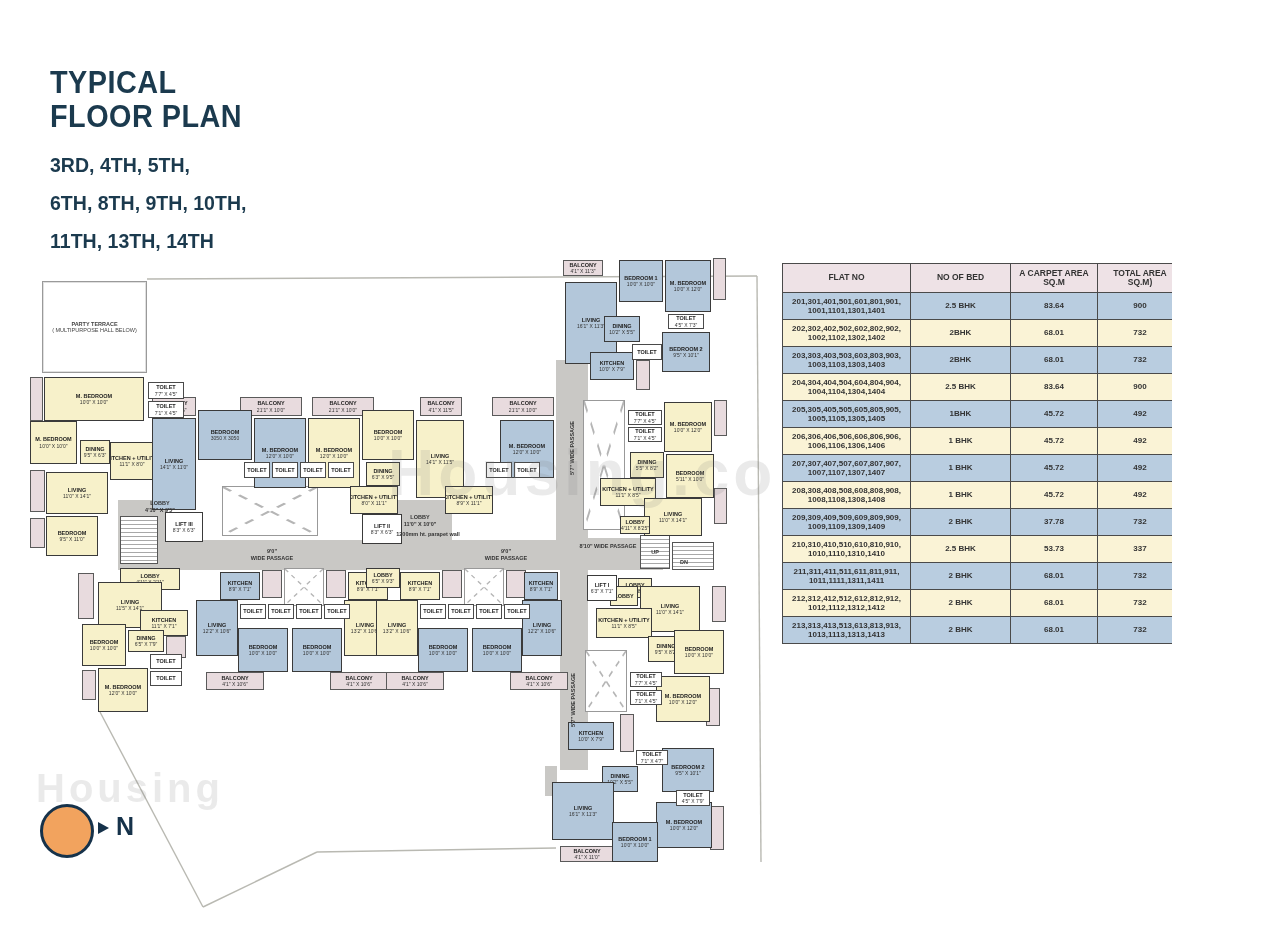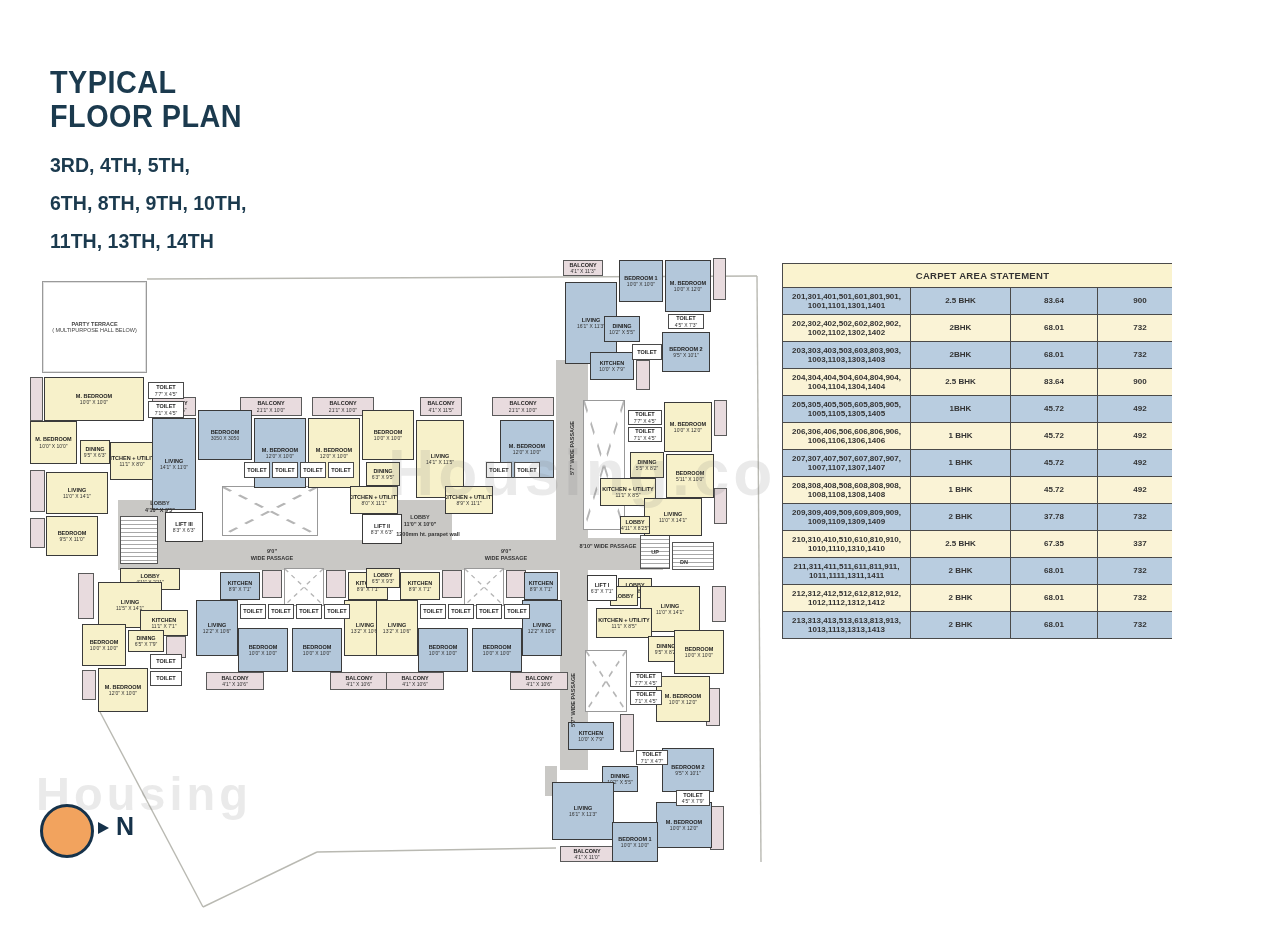--- a/index.html
+++ b/index.html
@@ -530,29 +530,36 @@
       <div class="plan-label vert" style="left: 573px; top: 700px;">5'7" WIDE PASSAGE</div>
       <div class="plan-label" style="left: 420px; top: 520px;">LOBBY
 11'0" X 10'0"</div>
       <div class="plan-label" style="left: 160px; top: 506px;">LOBBY
 4'10" X 9'5"</div>
       <div class="plan-label" style="left: 655px; top: 552px;">UP</div>
       <div class="plan-label" style="left: 684px; top: 562px;">DN</div>
     </div>
   <div id="wms">
       <div class="wm" style="left: 388px; top: 436px; font-size: 64px;">Housing.co</div>
-      <div class="wm" style="left: 36px; top: 766px; font-size: 47px;">Housing</div>
+      <div class="wm" style="left: 36px; top: 766px; font-size: 40px;">Housing</div>
     </div>
 
   <div class="north-circle"></div>
   <div class="north-tri"></div>
   <div class="north-n">N</div>
 
   <div id="tbl">
-    <div class="ttl">CARPET AREA STATEMENT</div>
+    <div class="trow hdr" id="tblhdr">
+        <div>FLAT NO</div>
+        <div>NO OF BED</div>
+        <div>A CARPET AREA
+SQ.M</div>
+        <div>TOTAL AREA
+SQ.M)</div>
+      </div>
     <div id="tblbody">
         <div class="trow dat rbg0">
           <div>
             <span>201,301,401,501,601,801,901,</span>
             <span>1001,1101,1301,1401</span>
           </div>
           <div>2.5 BHK</div>
           <div>83.64</div>
           <div>900</div>
         </div>
@@ -627,21 +634,21 @@
           <div>2 BHK</div>
           <div>37.78</div>
           <div>732</div>
         </div>
         <div class="trow dat rbg1">
           <div>
             <span>210,310,410,510,610,810,910,</span>
             <span>1010,1110,1310,1410</span>
           </div>
           <div>2.5 BHK</div>
-          <div>67.35</div>
+          <div>53.73</div>
           <div>337</div>
         </div>
         <div class="trow dat rbg0">
           <div>
             <span>211,311,411,511,611,811,911,</span>
             <span>1011,1111,1311,1411</span>
           </div>
           <div>2 BHK</div>
           <div>68.01</div>
           <div>732</div>

